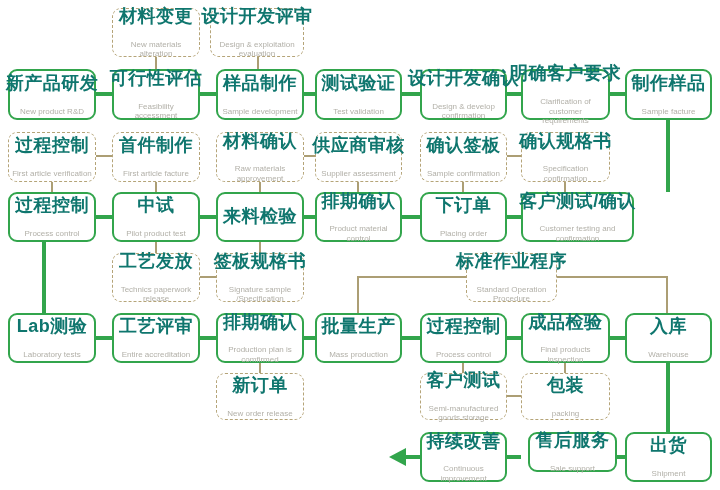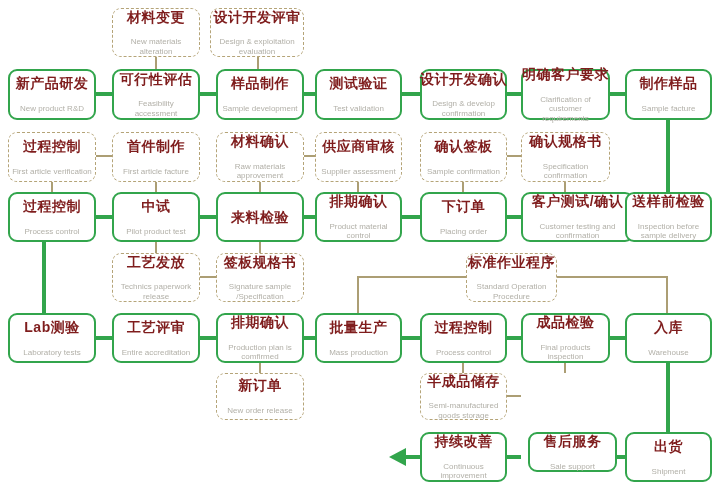--- a/index.html
+++ b/index.html
@@ -3,21 +3,21 @@
 <meta charset="utf-8">
 <style>
   html,body{margin:0;padding:0;background:#ffffff;}
   .canvas{position:relative;width:720px;height:490px;background:#ffffff;
           font-family:"Liberation Sans",sans-serif;overflow:hidden;}
   .node{position:absolute;background:#ffffff;border-radius:9px;box-sizing:border-box;
         display:flex;flex-direction:column;align-items:center;justify-content:center;
         text-align:center;padding:2px 3px;z-index:2;}
   .node.solid{border:2.5px solid #32a54c;}
   .node.dashed{border:1.5px dashed #b5a478;}
-  .zh{font-size:14px;font-weight:600;color:#7f1d1d;white-space:nowrap;line-height:1.2;letter-spacing:0.5px;}
+  .zh{font-size:18px;font-weight:600;color:#0f766e;white-space:nowrap;line-height:1.2;letter-spacing:0.5px;}
   .en{font-size:8px;color:#b2b0a8;line-height:1.2;margin-top:12px;}
   .line{position:absolute;z-index:1;}
   .line.green{background:#32a54c;}
   .line.tan{background:#ac9e74;}
   .arrow-head{position:absolute;width:0;height:0;z-index:1;
         border-top:9px solid transparent;border-bottom:9px solid transparent;
         border-right:17px solid #32a54c;}
 </style>
 </head>
 <body>
@@ -164,24 +164,20 @@
     <div class="en">Product material control</div>
   </div>
   <div class="node solid" style="left:420px;top:192px;width:87px;height:50px">
     <div class="zh">下订单</div>
     <div class="en">Placing order</div>
   </div>
   <div class="node solid" style="left:521px;top:192px;width:113px;height:50px">
     <div class="zh">客户测试/确认</div>
     <div class="en">Customer testing and confirmation</div>
   </div>
-  <div class="node solid" style="left:625px;top:192px;width:87px;height:50px">
-    <div class="zh">送样前检验</div>
-    <div class="en">Inspection before sample delivery</div>
-  </div>
 
   <div class="node dashed" style="left:112px;top:253px;width:88px;height:49px">
     <div class="zh">工艺发放</div>
     <div class="en">Technics paperwork release</div>
   </div>
   <div class="node dashed" style="left:216px;top:253px;width:88px;height:49px">
     <div class="zh">签板规格书</div>
     <div class="en">Signature sample /Specification</div>
   </div>
   <div class="node dashed" style="left:466px;top:253px;width:91px;height:49px">
@@ -216,22 +212,26 @@
   <div class="node solid" style="left:625px;top:313px;width:87px;height:50px">
     <div class="zh">入库</div>
     <div class="en">Warehouse</div>
   </div>
 
   <div class="node dashed" style="left:216px;top:373px;width:88px;height:47px">
     <div class="zh">新订单</div>
     <div class="en">New order release</div>
   </div>
   <div class="node dashed" style="left:420px;top:373px;width:87px;height:47px">
-    <div class="zh">半成品储存</div>
+    <div class="zh">客户测试</div>
     <div class="en">Semi-manufactured goods storage</div>
+  </div>
+  <div class="node dashed" style="left:521px;top:373px;width:89px;height:47px">
+    <div class="zh">包装</div>
+    <div class="en">packing</div>
   </div>
 
   <div class="node solid" style="left:420px;top:432px;width:87px;height:50px">
     <div class="zh">持续改善</div>
     <div class="en">Continuous improvement</div>
   </div>
   <div class="node solid" style="left:528px;top:432px;width:89px;height:40px">
     <div class="zh">售后服务</div>
     <div class="en">Sale support</div>
   </div>

